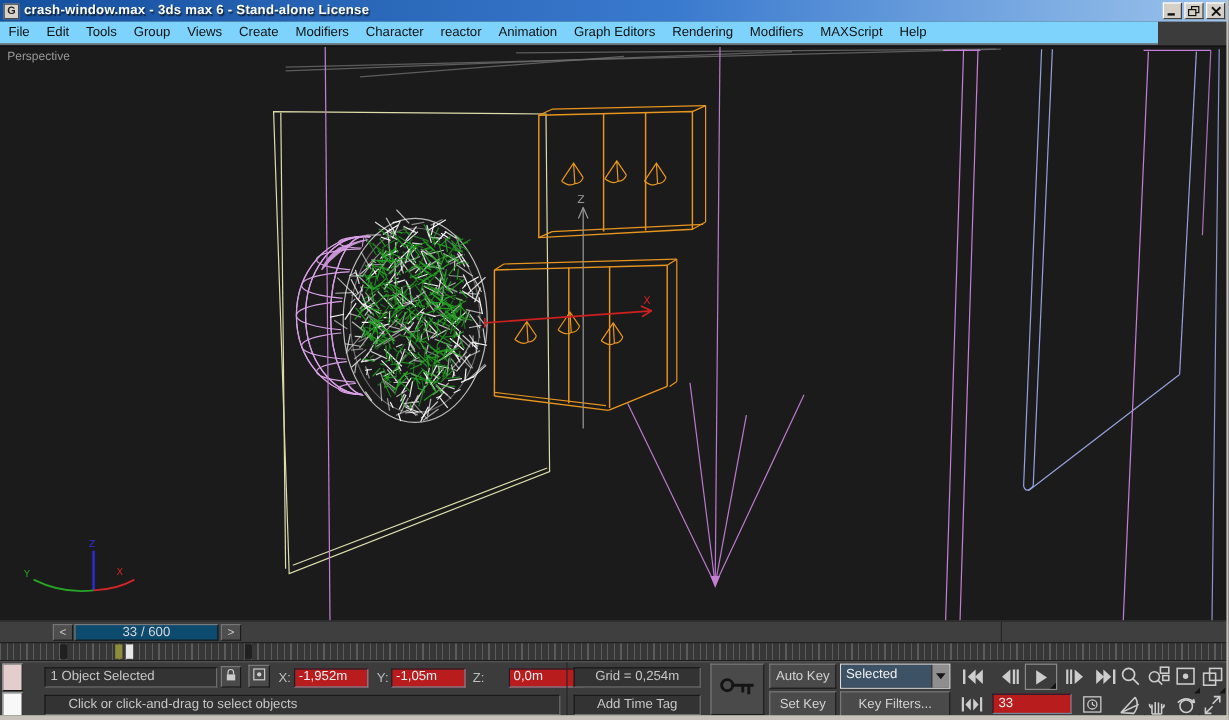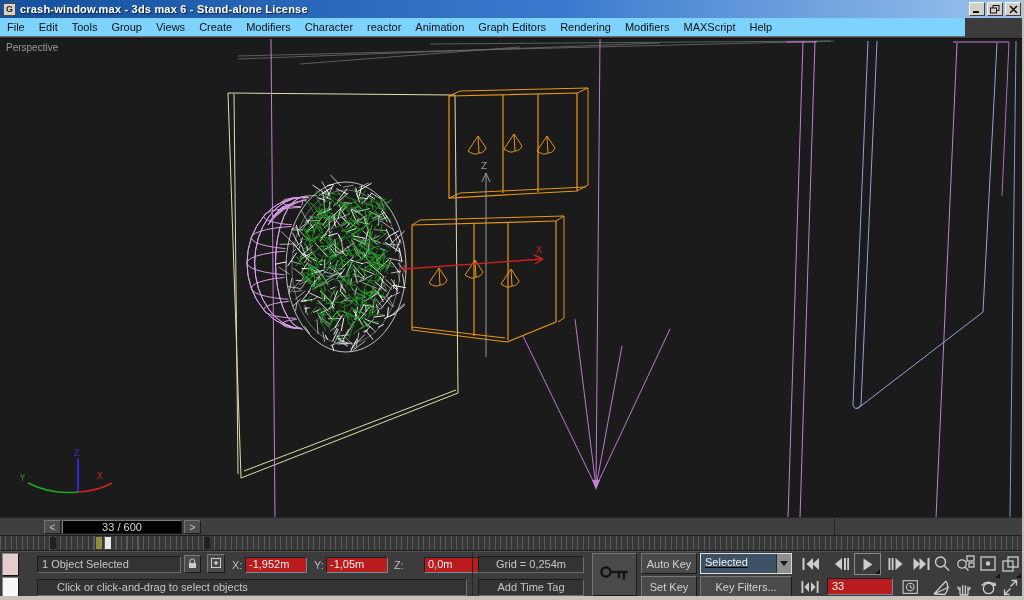--- a/index.html
+++ b/index.html
@@ -30,21 +30,21 @@
     background:#1b1b1b; border-top:1px solid #101010; }
   .vplabel { position:absolute; left:6px; top:3px; color:#9a9a9a; font-size:10px; }
 
   
   .timeslider { position:absolute; left:0; top:517px; width:1024px; height:18px;
     background:#3f3f3f; border-top:1px solid #262626; }
   .ts-arrow { position:absolute; top:2px; width:17px; height:14px; background:#4e4e4e;
     border:1px solid; border-color:#757575 #1c1c1c #1c1c1c #757575; color:#c8c8c8;
     font-size:10px; line-height:11px; text-align:center; padding:0; }
   .ts-thumb { position:absolute; left:62px; top:2px; width:120px; height:14px;
-    background:#000000; border:1px solid; border-color:#7a7a7a #181818 #181818 #7a7a7a;
+    background:#0c4a6e; border:1px solid; border-color:#7a7a7a #181818 #181818 #7a7a7a;
     color:#d8d8d8; font-size:11px; text-align:center; padding:0; }
   .ts-sep { position:absolute; left:834px; top:0; width:1px; height:18px; background:#262626; }
 
   
   .trackbar { position:absolute; left:0; top:535px; width:1024px; height:16px;
     background:repeating-linear-gradient(90deg,#5c5c5c 0 1px,#373737 1px 5.5px);
     border-top:1px solid #1f1f1f; border-bottom:1px solid #1f1f1f; }
   .tkey { position:absolute; top:1px; width:6px; height:12px; }
 
   
@@ -54,21 +54,21 @@
     color:#d2d2d2; font-size:11px; }
   .sunken { background:#333; border:1px solid; border-color:#1a1a1a #6e6e6e #6e6e6e #1a1a1a;
     color:#c6c6c6; font-size:11px; }
   .bluefield { background:#b91c1c; border:1px solid; border-color:#14202c #77879a #77879a #14202c;
     color:#eceff2; font-size:11px; }
   .abs { position:absolute; }
   .lbl { color:#bdbdbd; font-size:11px; }
   .flaticon { background:transparent; border:none; padding:0; position:absolute; }
   .corner { position:absolute; right:0; bottom:0; width:0; height:0;
     border-left:5px solid transparent; border-bottom:5px solid #141414; }
-  .combo { position:absolute; display:flex; border:1px solid #dcdcdc;text-decoration:underline; }
+  .combo { position:absolute; display:flex; border:1px solid #dcdcdc; }
   .combo .val { background:#3e5266; color:#f0f0f0; font-size:11px; padding:2px 4px 0 4px;
     flex:1; white-space:nowrap; }
   .combo .arr { width:15px; background:#8e8e8e; border-left:1px solid #2a2a2a;
     display:flex; align-items:center; justify-content:center; }
   .combo .arr i { width:0; height:0; border-left:4px solid transparent;
     border-right:4px solid transparent; border-top:5px solid #151515; }
   .swatch { position:absolute; border:1px solid; border-color:#8a8a8a #141414 #141414 #8a8a8a; }
 
   .frame-right { position:absolute; left:1022px; top:0; width:2px; height:600px; background:#c6c2ba; }
   .frame-bottom { position:absolute; left:0; top:596px; width:1024px; height:4px; background:#c6c2ba; }

